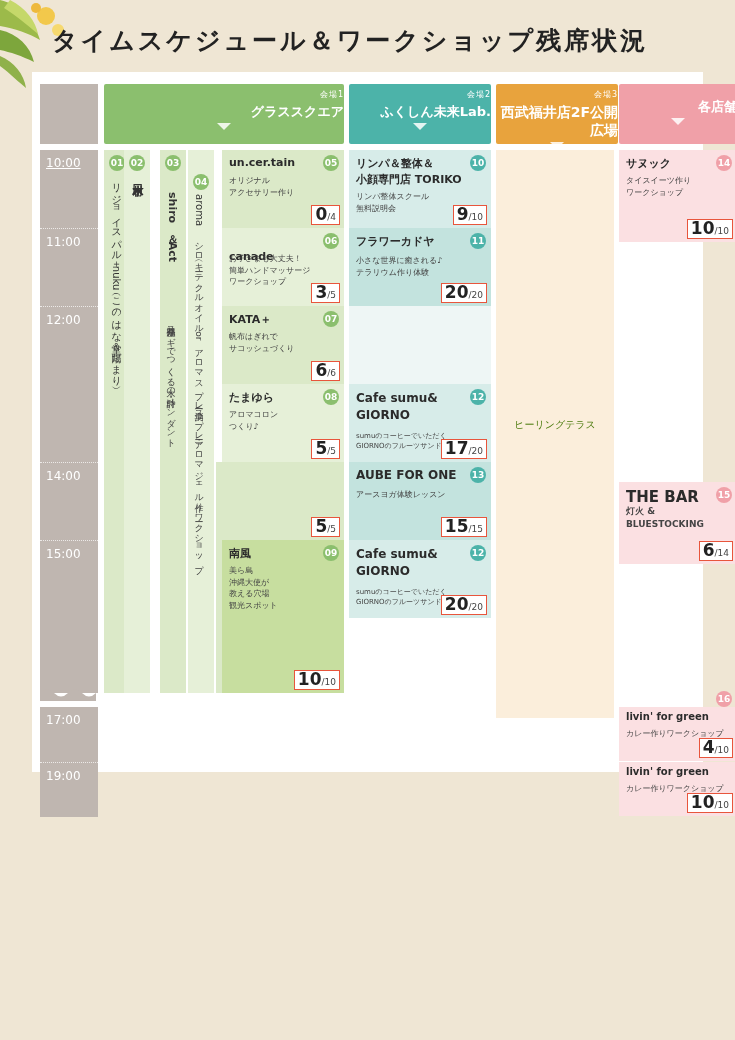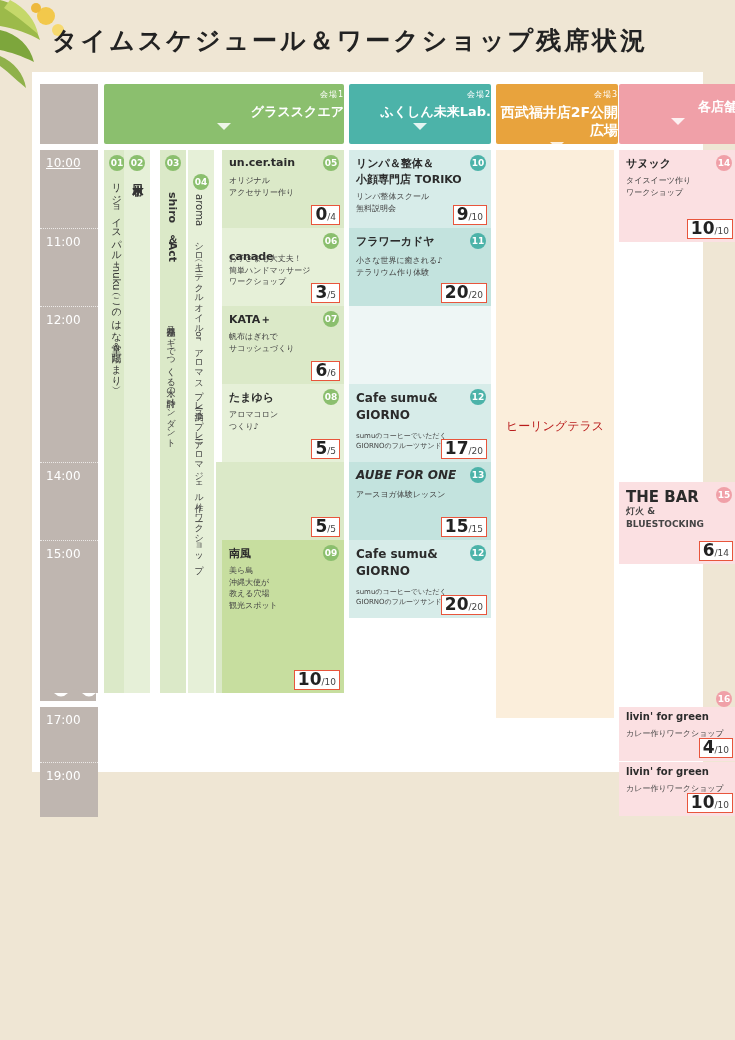--- a/index.html
+++ b/index.html
@@ -231,40 +231,40 @@
 GIORNO</div>
     <div class="sub" style="position:absolute;left:7px;top:44px;white-space:pre-line;font-size:7px;">sumuのコーヒーでいただく
 GIORNOのフルーツサンド作り</div>
     <div class="seat">
       <span class="n">17</span><span class="d">/20</span>
     </div>
   </div>
 
   <div class="cell" style="left:317px;top:390px;width:142px;height:78px;background:#c3e3de;">
     <div class="badge" style="right:5px;top:5px;background:#4cb3a9;">13</div>
-    <div class="ttl" style="position:absolute;left:7px;top:6px;font-size:12px;font-style:italic;">AUBE FOR ONE</div>
+    <div class="ttl" style="position:absolute;left:7px;top:6px;font-size:12px;">AUBE FOR ONE</div>
     <div class="sub" style="position:absolute;left:7px;top:24px;white-space:pre-line;">アースヨガ体験レッスン</div>
     <div class="seat">
       <span class="n">15</span><span class="d">/15</span>
     </div>
   </div>
 
   <div class="cell" style="left:317px;top:468px;width:142px;height:78px;background:#d7ece9;">
     <div class="badge" style="right:5px;top:5px;background:#4cb3a9;">12</div>
     <div class="ttl" style="position:absolute;left:7px;top:6px;white-space:pre-line;line-height:1.45;font-size:12px;">Cafe sumu&amp;
 GIORNO</div>
     <div class="sub" style="position:absolute;left:7px;top:44px;white-space:pre-line;font-size:7px;">sumuのコーヒーでいただく
 GIORNOのフルーツサンド作り</div>
     <div class="seat">
       <span class="n">20</span><span class="d">/20</span>
     </div>
   </div>
 
   <div class="cell" style="left:464px;top:78px;width:118px;height:568px;background:#fbeedb;">
-    <div style="position:absolute;left:0;top:268px;width:118px;text-align:center;font-size:12px;color:#b91c1c;">ヒーリングテラス</div>
+    <div style="position:absolute;left:0;top:268px;width:118px;text-align:center;font-size:10px;color:#4d7c0f;">ヒーリングテラス</div>
   </div>
 
   <div class="cell" style="left:587px;top:78px;width:118px;height:92px;background:#fbe0e2;">
     <div class="badge" style="right:5px;top:5px;background:#f0a0a8;">14</div>
     <div class="ttl" style="position:absolute;left:7px;top:6px;">サヌック</div>
     <div class="sub" style="position:absolute;left:7px;top:22px;white-space:pre-line;">タイスイーツ作り
 ワークショップ</div>
     <div class="seat">
       <span class="n">10</span><span class="d">/10</span>
     </div>

